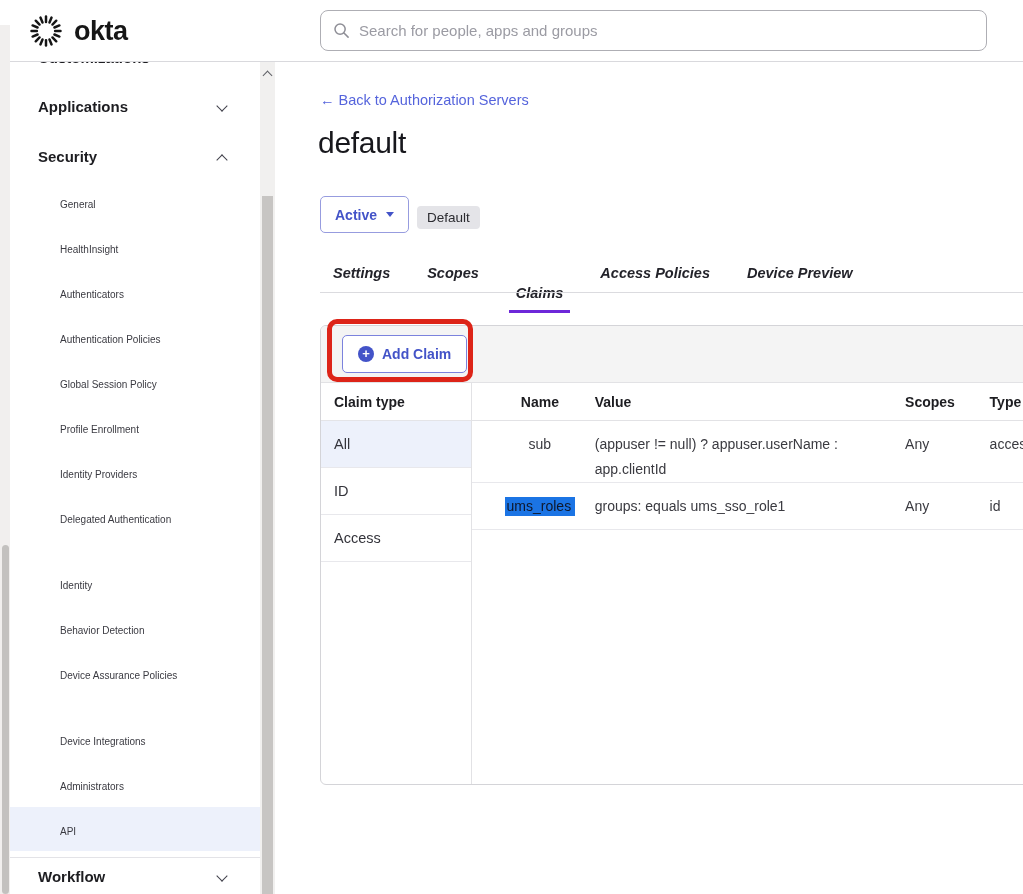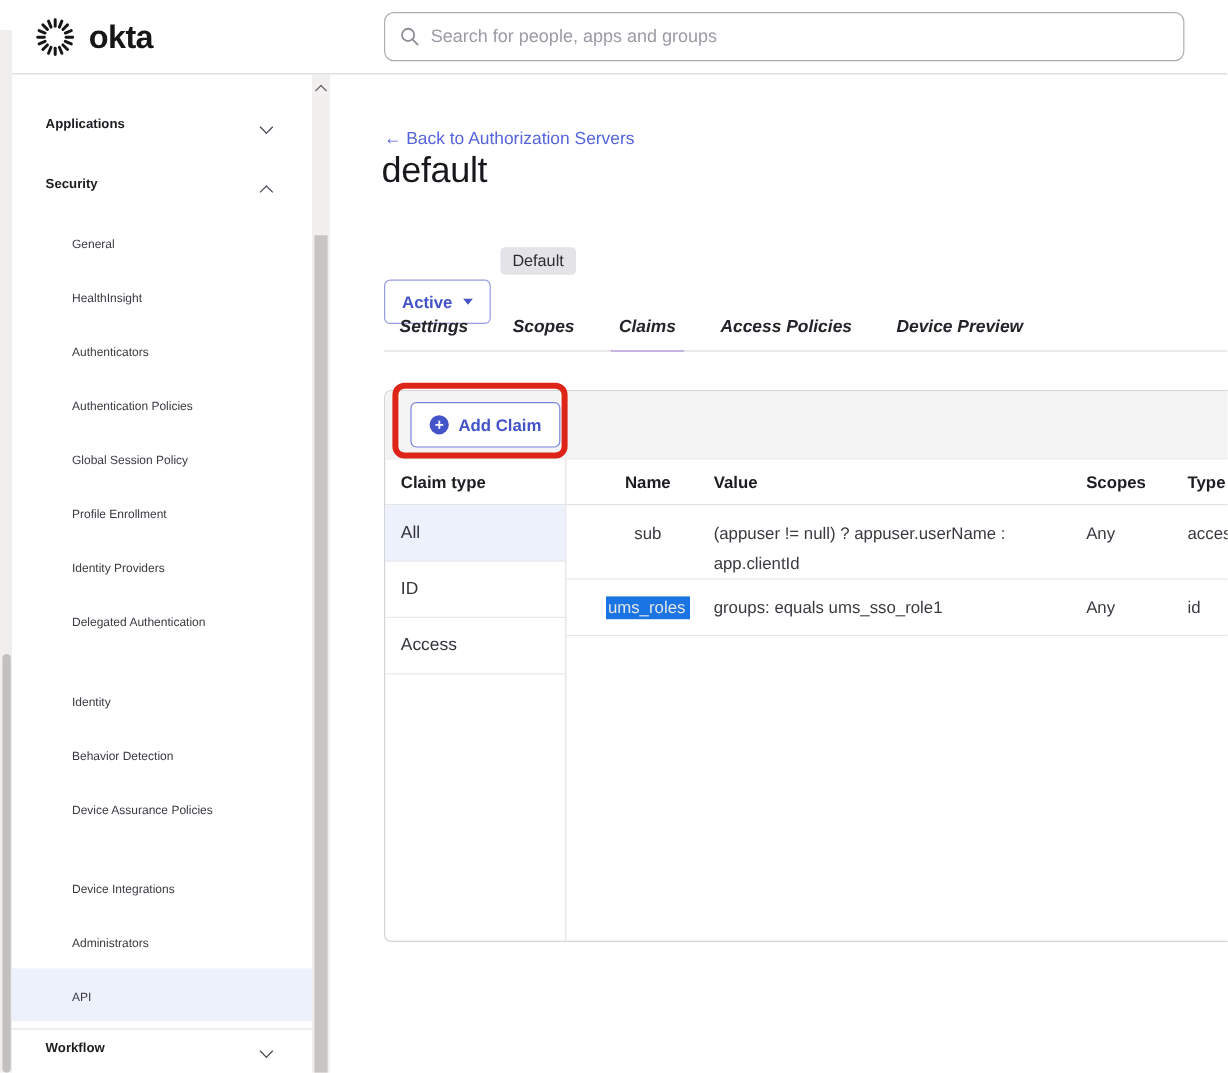--- a/index.html
+++ b/index.html
@@ -20,56 +20,56 @@
   .searchbox input { border:none; outline:none; flex:1; font-size:15px; color:#14532d;
                      font-family:inherit; background:transparent; }
   .searchbox input::placeholder { color:#9b9ba3; }
   
   #page-scroll { position:absolute; left:0; top:25px; width:10px; height:869px; background:#f1efee; z-index:12; }
   #page-scroll .thumb { position:absolute; left:2px; top:520px; width:7px; height:349px;
                         background:#c3c1bf; border-radius:4px; }
   
   #sidebar { position:absolute; left:10px; top:62px; width:250px; height:832px;
              background:#fff; overflow:hidden; }
-  .nav-section { position:absolute; left:28px; font-size:11px; font-weight:700; color:#1d1d21;
+  .nav-section { position:absolute; left:28px; font-size:15px; font-weight:700; color:#1d1d21;
                  white-space:nowrap; width:210px; cursor:pointer; }
   .nav-sub { position:absolute; left:50px; font-size:10px; font-weight:400; color:#3a3a41;
              white-space:nowrap; line-height:21px; cursor:pointer; }
   .nav-sub.narrow { white-space:normal; width:135px; }
   .clipped-top { position:absolute; left:28px; top:-13px; font-size:15px; font-weight:700; color:#1d1d21; }
   .chev { position:absolute; right:22px; width:8px; height:8px;
           border-right:1.7px solid #40404a; border-bottom:1.7px solid #40404a; }
   .chev.down { transform:rotate(45deg); }
   .chev.up   { transform:rotate(-135deg); }
   .active-bg { position:absolute; left:0; top:745px; width:250px; height:44px; background:#edf1fb; }
   .side-divider { position:absolute; left:0; top:795px; width:250px; height:1px; background:#e3e3e7; }
   
   #side-scroll { position:absolute; left:260px; top:62px; width:15px; height:832px; background:#f1f0ef; }
   #side-scroll .arrow { position:absolute; left:4px; top:10px; width:7px; height:7px;
           border-right:1.6px solid #5f6066; border-bottom:1.6px solid #5f6066; transform:rotate(-135deg); }
   #side-scroll .thumb { position:absolute; left:2px; top:134px; width:11px; height:698px; background:#c7c5c3; }
   
   .back-link { position:absolute; left:320px; top:92px; font-size:14.5px; color:#5564dc;
-               text-decoration:none; cursor:pointer;margin-top:16px; }
+               text-decoration:none; cursor:pointer; }
   .page-title { position:absolute; left:318px; top:126px; font-size:30px; font-weight:500;
                 letter-spacing:-0.3px; color:#17171c; }
   .status-btn { position:absolute; left:320px; top:196px; height:37px; padding:0 14px;
                 background:#fff; border:1px solid #979cdf; border-radius:5px;
                 display:flex; align-items:center; gap:9px; cursor:pointer;
-                font-size:14px; font-weight:700; color:#4353c8;margin-top:37px; }
+                font-size:14px; font-weight:700; color:#4353c8; }
   .status-caret { width:0; height:0; border-left:4px solid transparent; border-right:4px solid transparent;
                   border-top:5px solid #4353c8; }
   .badge { position:absolute; left:417px; top:206px; height:23px; padding:0 10px;
            background:#e4e4e8; border-radius:4px; display:flex; align-items:center;
            font-size:13.5px; color:#2b2b30; }
   
   #tabs { position:absolute; left:326px; top:262px; height:31px; display:flex;font-style:italic; }
   .tab { font-size:14.5px; font-weight:600; color:#23232a; padding:0 7px; margin-right:23px;
          height:31px; line-height:22px; cursor:pointer; }
-  .tab.active { border-bottom:1px solid #6d28d9; }
+  .tab.active { border-bottom:3px solid #6d28d9;margin-top:20px; }
   .tabs-divider { position:absolute; left:320px; top:292px; width:703px; height:1px; background:#dbdbdf; }
   
   #panel { position:absolute; left:320px; top:325px; width:758px; height:460px;
            border:1px solid #d4d4d8; border-radius:6px; background:#fff; }
   .panel-toolbar { height:57px; background:#f4f4f4; border-bottom:1px solid #e2e2e5;
                    border-radius:5px 5px 0 0; position:relative; }
   .add-claim { position:absolute; left:21px; top:9px; height:38px; padding:0 15px;
                background:#fff; border:1px solid #7b82dd; border-radius:5px;
                display:flex; align-items:center; gap:8px; cursor:pointer;
                font-size:14px; font-weight:700; color:#4353c8; }
@@ -88,21 +88,21 @@
   .thead { height:38px; align-items:center; border-bottom:1px solid #e2e2e5;
            font-size:14px; font-weight:700; color:#1d1d21; }
   .c-name  { width:126px; padding-left:13px;text-align:center; }
   .c-value { width:319px; padding-right:20px; }
   .c-scopes{ width:87px; }
   .c-type  { width:90px; }
   .tdata { font-size:14px; color:#3a3a40; border-bottom:1px solid #e8e8ec; padding-top:11px; }
   .tdata .cell { line-height:25px; }
   .row-sub { height:62px; }
   .row-ums { height:47px; }
-  .sel-text { background:#1b74e4; color:#e5e5e5; padding:1px 4px 2px 2px; }
+  .sel-text { background:#1b74e4; color:#0f172a; padding:1px 4px 2px 2px; }
   
   #annotation { position:absolute; left:327px; top:319px; width:146px; height:63px;
                 border:5px solid #dd2418; border-radius:10px; z-index:40; pointer-events:none; }
   
   .sicon { width:17px; height:17px; flex:0 0 auto; }
 </style>
 </head>
 <body>
 
 <div id="topbar">

